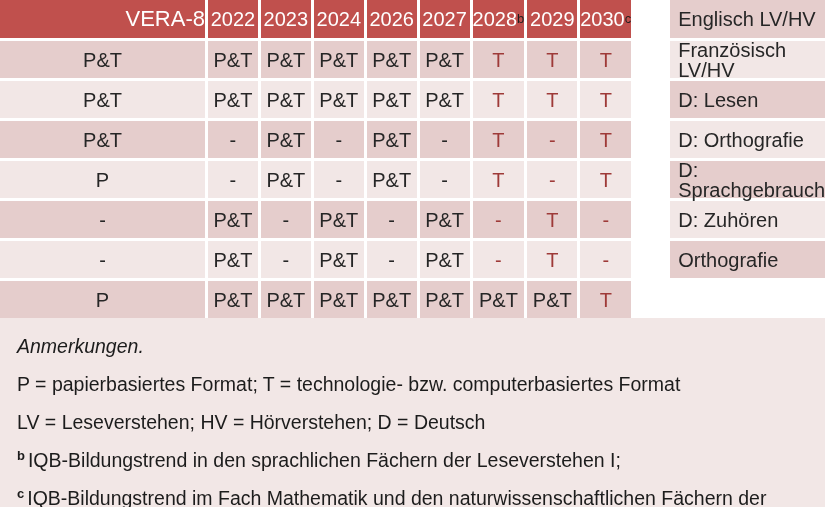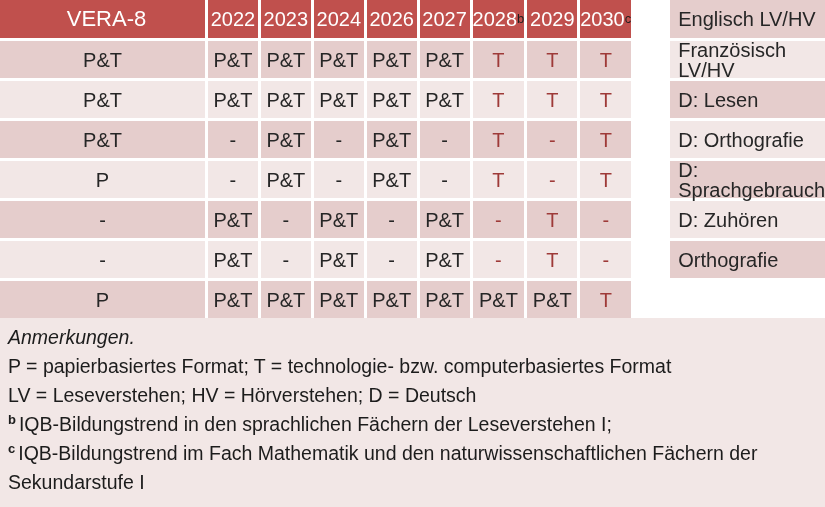--- a/index.html
+++ b/index.html
@@ -34,41 +34,41 @@
   }
   .th .yr { position: relative; }
   .th sup.hsup {
     color: #1F1F1F;
     font-size: 13px;
     font-weight: 400;
     vertical-align: super;
     line-height: 0;
   }
   .title-cell {
-    justify-content: center;
+    justify-content: flex-end;
     padding-left: 8px;
     font-size: 22px;
   }
   .label-cell {
     justify-content: flex-start;
     padding-left: 8px;
     margin-left: 36px;
   }
   .band-dark  { background: var(--row-dark); }
   .band-light { background: var(--row-light); }
   .red-text { color: var(--accent-red); }
 
   
   .notes {
     padding: 5px 9px 0 8px;
     font-size: 19.5px;
     line-height: 29px;
     color: #1C1C1C;
   }
-  .note-line { margin: 0; }
+  .note-line { margin: 9px; }
   .note-line.italic { font-style: italic; }
   .note-line sup.nsup {
     font-weight: 700;
     font-size: 13px;
     line-height: 0;
     margin-right: 3px;
   }
 </style>
 </head>
 <body>

